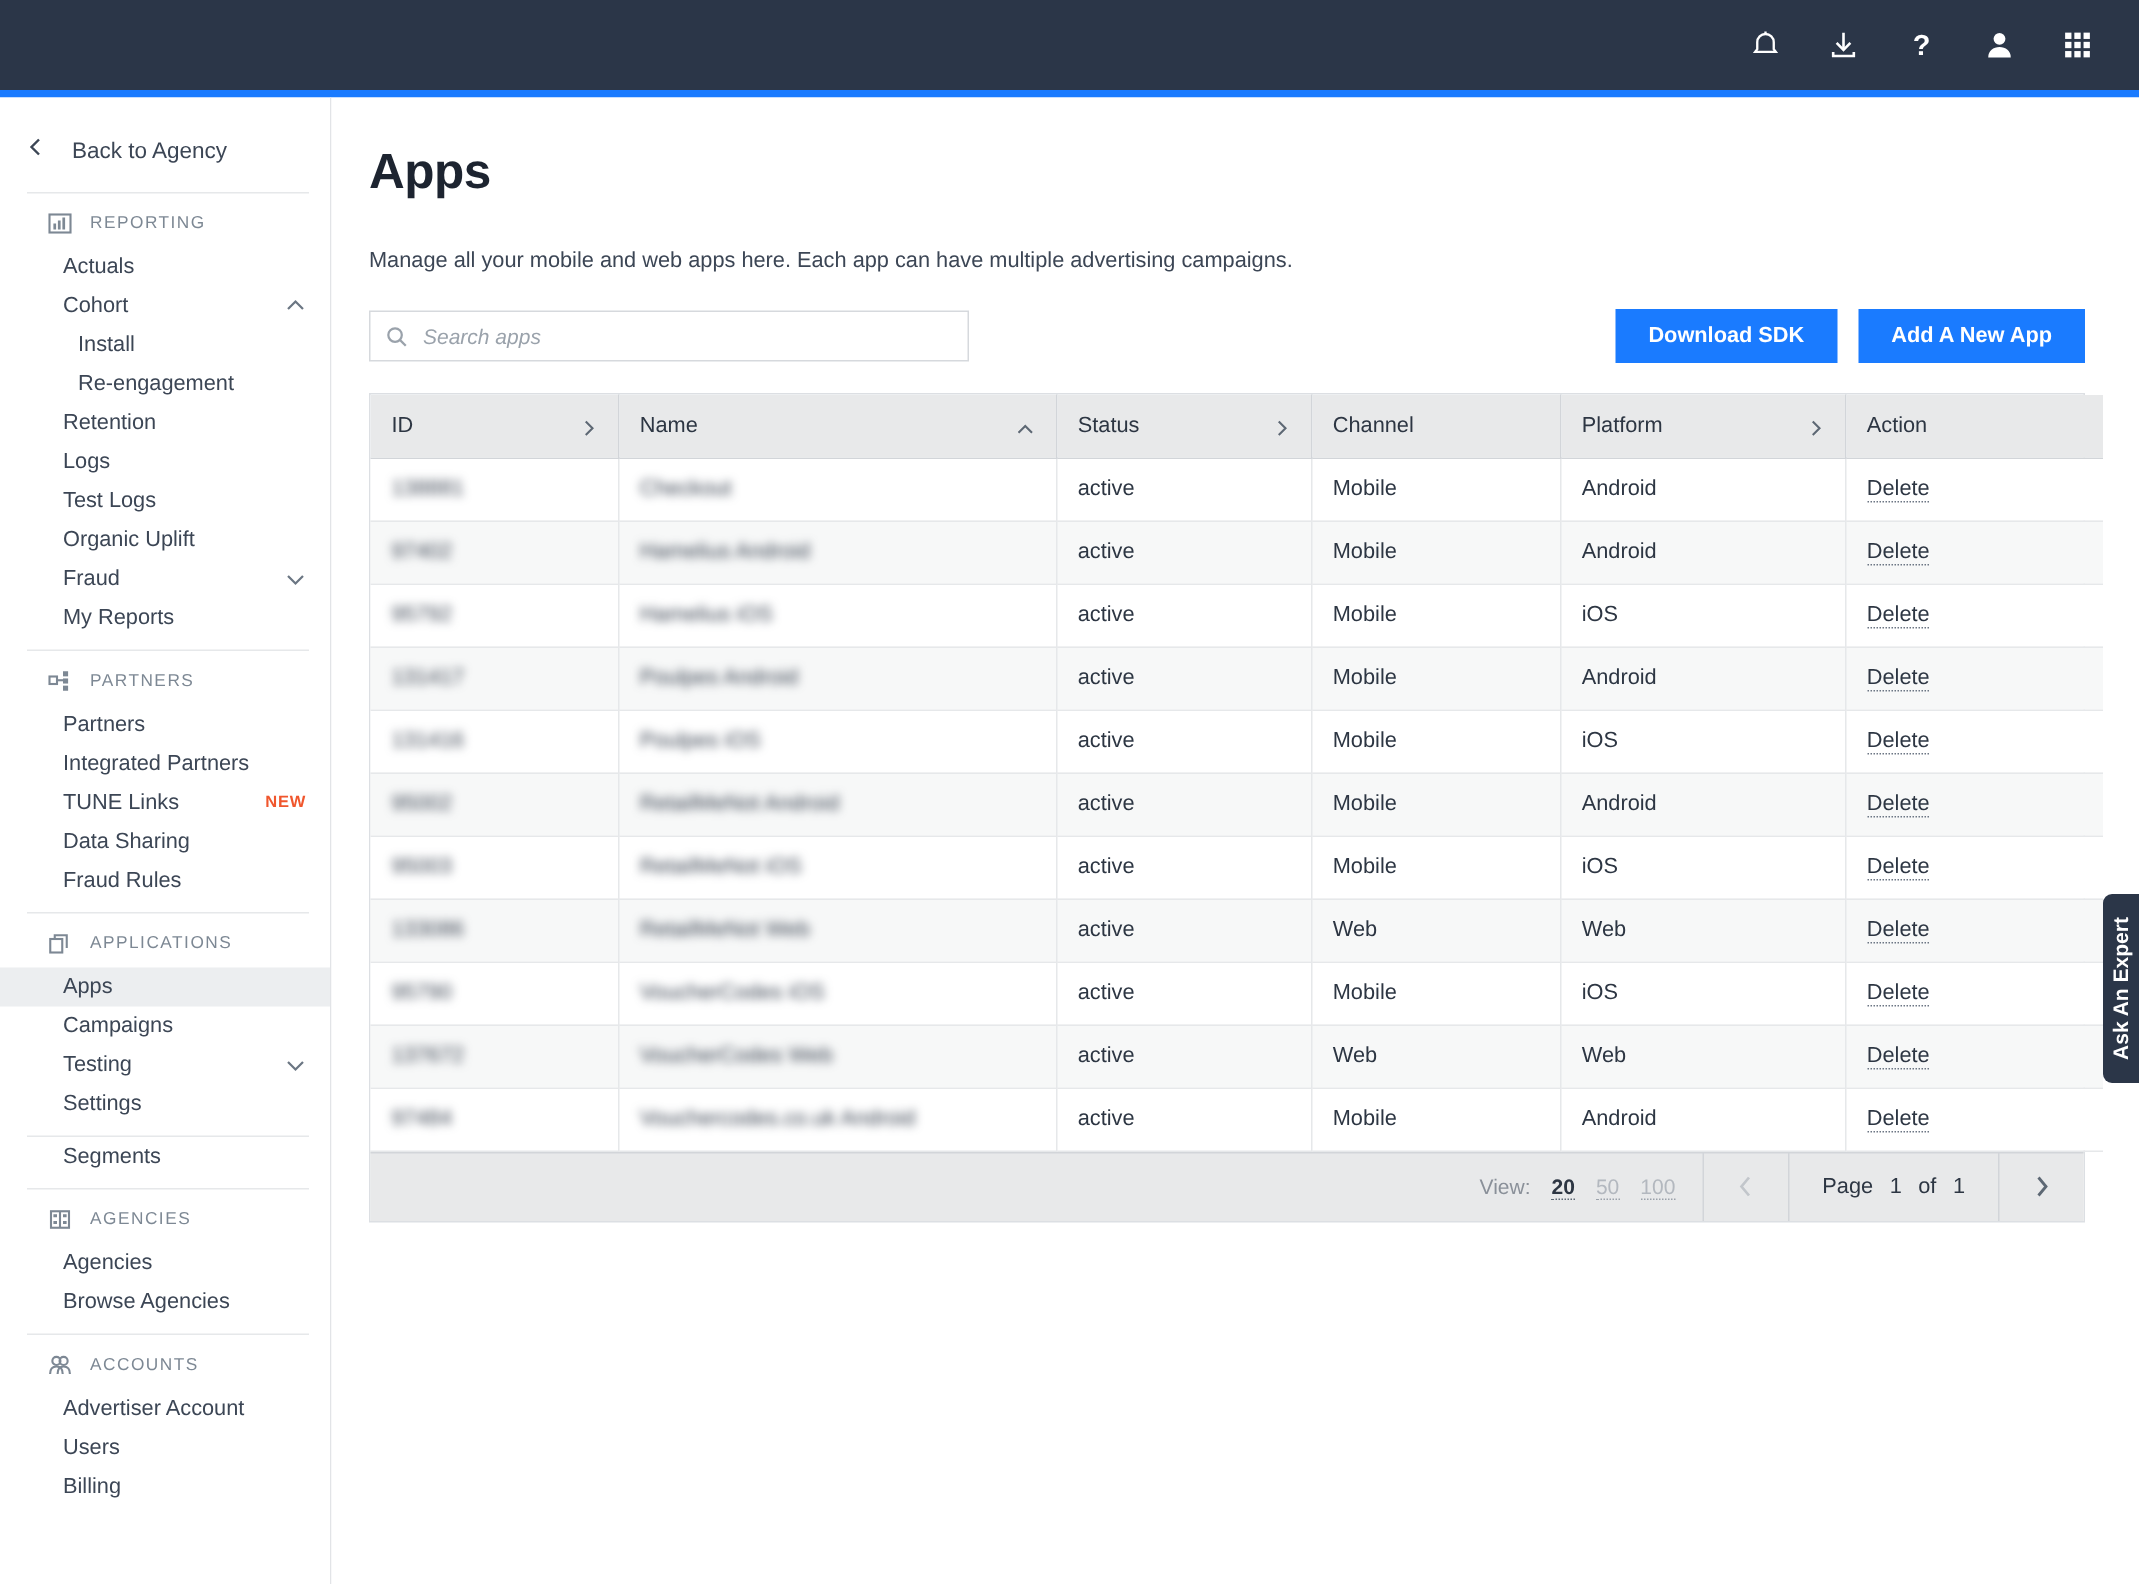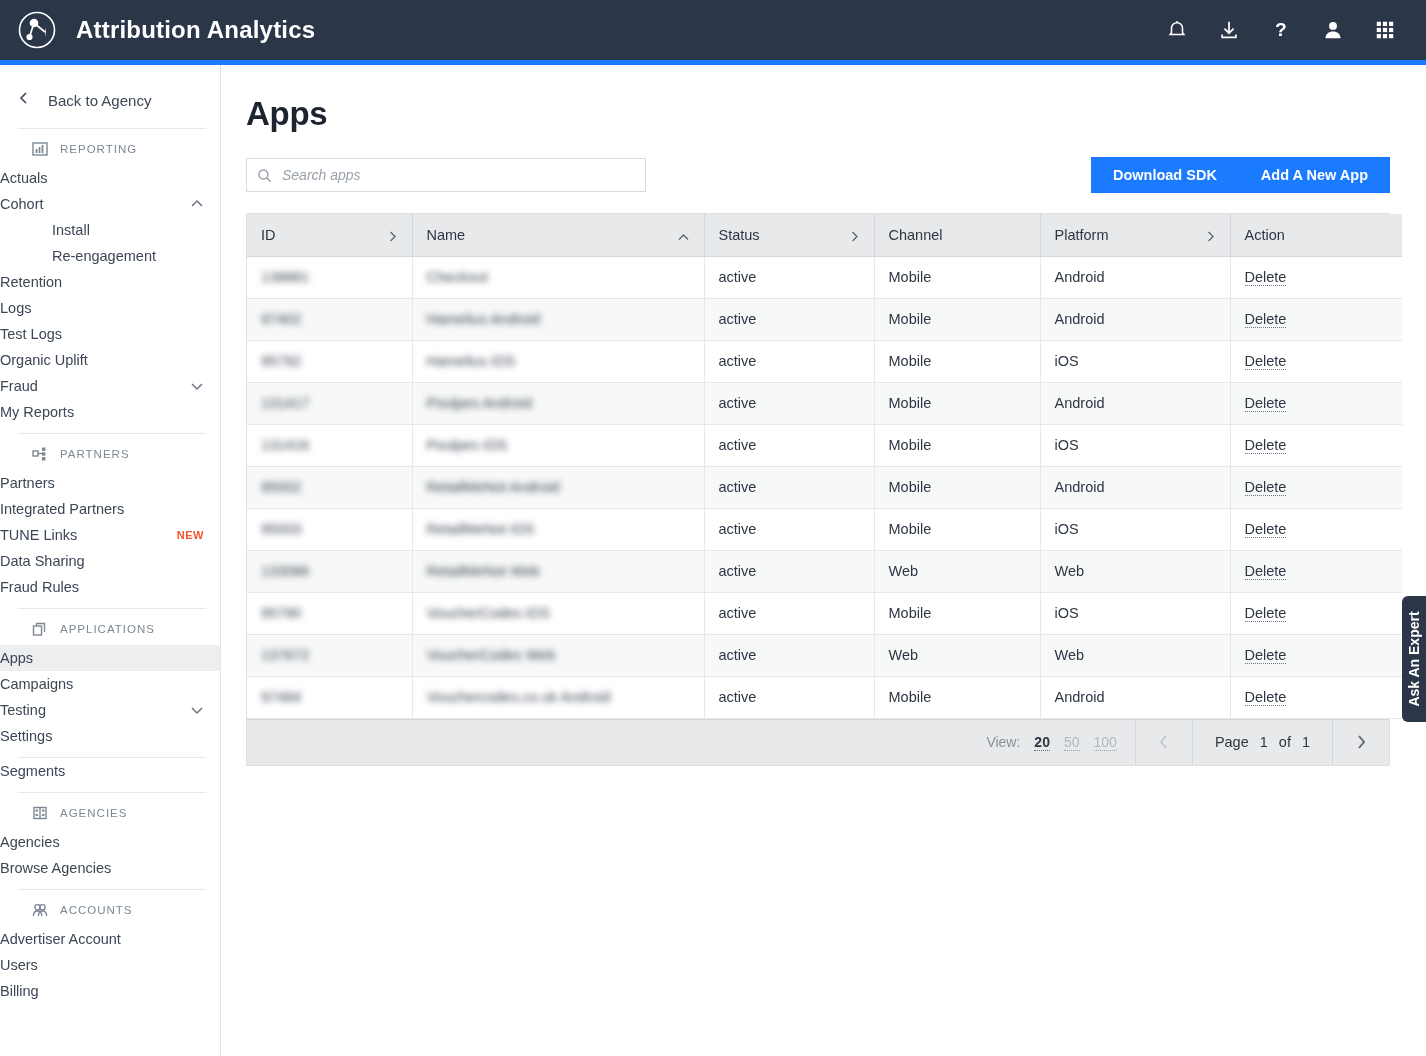--- a/index.html
+++ b/index.html
@@ -57,21 +57,21 @@
   .sb-group-icon {
     width: 16px; height: 16px; color: #7d8894;
     display: flex; align-items: center; justify-content: center;
   }
   .sb-group-label {
     font-size: 11.5px; color: #7d8894; letter-spacing: 1px;
     margin-left: 12px; font-weight: normal;
   }
   .sb-item {
     display: flex; align-items: center; height: 26px;
-    padding-right: 16px;
+    padding-left: 42px; padding-right: 16px;
     font-size: 14.5px; color: #3c4655; cursor: pointer;
     margin-bottom: 0; position: relative;
   }
   .sb-item.sub { padding-left: 52px; }
   .sb-item.active { background: #eceef0; }
   .sb-item .chev {
     margin-left: auto; color: #6b7683; display: flex; align-items: center;
   }
   .sb-badge {
     margin-left: auto; color: #f0562d; font-size: 11px;
@@ -98,21 +98,21 @@
     width: 400px; height: 34px; border: 1px solid #d6d9dd;
     display: flex; align-items: center; padding: 0 10px; background: #fff;
   }
   .search-icon { color: #9aa2ab; display: flex; align-items: center; }
   .search-input {
     border: none; outline: none; margin-left: 10px; flex: 1;
     font-size: 14px; font-family: "Liberation Sans", sans-serif;
     font-style: italic; color: #3c4655; background: transparent;
   }
   .search-input::placeholder { color: #9aa2ab; font-style: italic; }
-  .toolbar-btns { margin-left: auto; display: flex; }
+  .toolbar-btns { margin-left: auto; display: flex; gap: 14px; }
   .btn {
     height: 36px; padding: 0 22px; background: #1a7bff; color: #fff;
     border: none; font-size: 14.5px; font-weight: bold; cursor: pointer;
     font-family: "Liberation Sans", sans-serif;
     display: flex; align-items: center; justify-content: center;
   }
 
   
   .table-wrap { margin-top: 20px; border: 1px solid #dcdfe3; }
   table { width: 100%; border-collapse: collapse; table-layout: fixed; }
@@ -186,33 +186,20 @@
   }
   .side-tab span {
     transform: rotate(-90deg); white-space: nowrap;
     color: #ffffff; font-size: 14px; font-weight: bold;
   }
 </style>
 </head>
 <body>
 
 <div class="topbar">
-  <div class="brand">
-    <span class="brand-logo">
-      <svg width="46" height="46" viewBox="0 0 46 46">
-        <circle cx="23" cy="23" r="17.5" fill="none" stroke="#ffffff" stroke-width="1.6"></circle>
-        <line x1="20" y1="16" x2="15.5" y2="30" stroke="#ffffff" stroke-width="1.7"></line>
-        <line x1="20" y1="16" x2="31" y2="25" stroke="#ffffff" stroke-width="1.7"></line>
-        <circle cx="20" cy="16" r="4.3" fill="#ffffff"></circle>
-        <circle cx="15.5" cy="30" r="3.1" fill="#ffffff"></circle>
-        <path d="M31 20.5 A 13 13 0 0 1 31 30 Z" fill="#ffffff"></path>
-      </svg>
-    </span>
-    <span class="brand-title">Attribution Analytics</span>
-  </div>
 
   <div class="topbar-icons">
     <span class="tb-icon">
       <svg width="22" height="22" viewBox="0 0 24 24" fill="none" stroke="#ffffff" stroke-width="1.7">
         <path d="M18 15v-5a6 6 0 1 0-12 0v5l-1.5 2h15z"></path>
         <path d="M12 2.2v1.8"></path>
       </svg>
     </span>
     <span class="tb-icon">
       <svg width="22" height="22" viewBox="0 0 24 24" fill="none" stroke="#ffffff" stroke-width="1.9">
@@ -410,20 +397,21 @@
         <span>Users</span>
       </div>
       <div class="sb-item" style="height: 26px;">
         <span>Billing</span>
       </div>
     </div>
 </div>
 
 <div class="main">
   <h1 class="page-title">Apps</h1>
+  <p class="page-desc">Manage all your mobile and web apps here. Each app can have multiple advertising campaigns.</p>
 
   <div class="toolbar">
     <div class="search-box">
       <span class="search-icon">
         <svg width="15" height="15" viewBox="0 0 16 16" fill="none" stroke="#9aa2ab" stroke-width="1.6">
           <circle cx="6.8" cy="6.8" r="4.8"></circle>
           <line x1="10.4" y1="10.4" x2="14.4" y2="14.4"></line>
         </svg>
       </span>
       <input class="search-input" type="text" placeholder="Search apps" style="">

